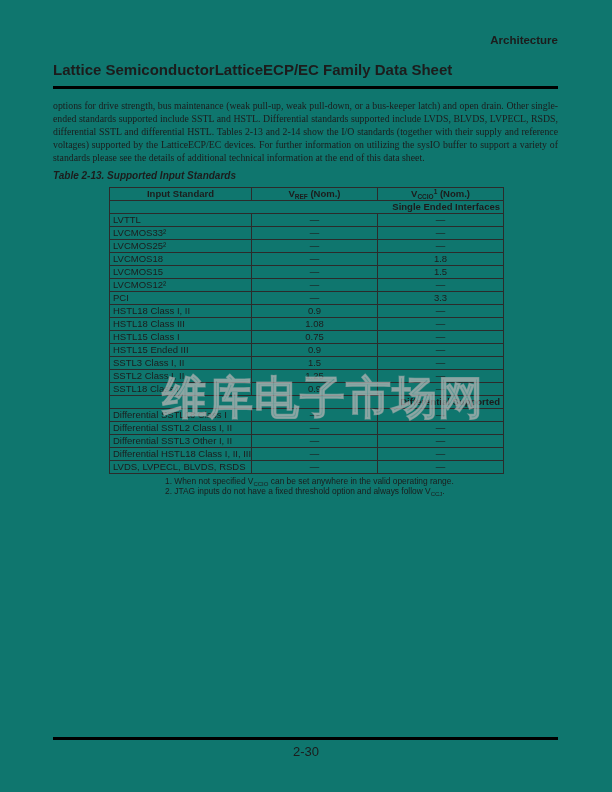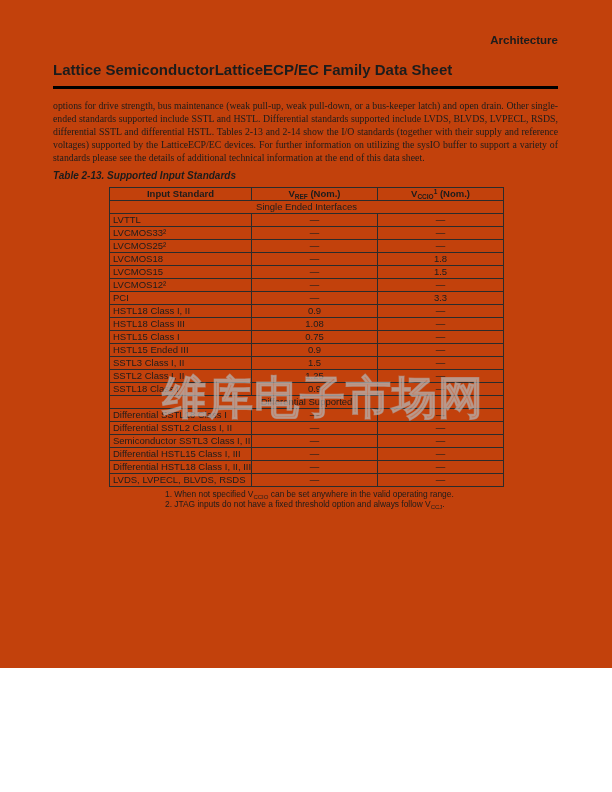--- a/index.html
+++ b/index.html
@@ -1,19 +1,19 @@
 <!DOCTYPE html>
 <html><head>
 <meta charset="utf-8">
 <style>
   html, body { margin: 0; padding: 0; background: #ffffff; }
   .page {
     position: relative;
-    width: 612px; height: 668px;
-    background: #c2410c;
+    width: 612px; height: 792px;
+    background: #0f766e;
     font-family: "Liberation Sans", sans-serif;
     color: #1c1c1c;
     overflow: hidden;
   }
   .content { position: absolute; left: 53px; top: 0; width: 505px; }
   .hdr-line1 { margin-top: 34px; text-align: right; font-weight: bold; font-size: 11.5px; line-height: 12px; }
   .hdr-line2 { margin-top: 18px; display: flex; font-weight: bold; font-size: 15px; line-height: 12px; }
   .hdr-rule { margin-top: 10px; height: 2.5px; background: #000; }
   .body-par {
     margin-top: 10px;
@@ -27,21 +27,21 @@
   table.data-table th, table.data-table td {
     border: 1px solid #2b2b2b;
     font-size: 9.5px; line-height: 11px;
     height: 12px; padding: 0 3px;
     vertical-align: middle;
     overflow: hidden; white-space: nowrap;
   }
   table.data-table th { font-weight: bold; text-align: center; }
   td.label-cell { text-align: left; }
   td.val-cell { text-align: center; }
-  td.section-cell { font-weight: normal; text-align: center; }
+  td.section-cell { font-weight: bold; text-align: right; }
   .data-table sub { font-size: 6.5px; line-height: 0; vertical-align: -2px; }
   .data-table sup { font-size: 6.5px; line-height: 0; vertical-align: 3px; }
   .footnotes { margin: 2px 0 0 56px; width: 400px; font-size: 8.4px; line-height: 10.5px; }
   .footnote sub { font-size: 6px; line-height: 0; vertical-align: -1.5px; }
   .watermark {
     position: absolute; left: 162px; top: 368px;
     font-size: 45px; font-weight: bold; letter-spacing: 1px;
     white-space: nowrap;
     color: rgba(199, 199, 199, 0.45);
     -webkit-text-stroke: 1px rgba(175, 175, 175, 0.55);
@@ -162,26 +162,21 @@
               <td class="label-cell">Differential SSTL18 Class I</td>
               <td class="val-cell">—</td>
               <td class="val-cell">—</td>
             </tr>
             <tr>
               <td class="label-cell">Differential SSTL2 Class I, II</td>
               <td class="val-cell">—</td>
               <td class="val-cell">—</td>
             </tr>
             <tr>
-              <td class="label-cell">Semiconductor SSTL3 Class I, II</td>
-              <td class="val-cell">—</td>
-              <td class="val-cell">—</td>
-            </tr>
-            <tr>
-              <td class="label-cell">Differential HSTL15 Class I, III</td>
+              <td class="label-cell">Differential SSTL3 Other I, II</td>
               <td class="val-cell">—</td>
               <td class="val-cell">—</td>
             </tr>
             <tr>
               <td class="label-cell">Differential HSTL18 Class I, II, III</td>
               <td class="val-cell">—</td>
               <td class="val-cell">—</td>
             </tr>
             <tr>
               <td class="label-cell">LVDS, LVPECL, BLVDS, RSDS</td>

